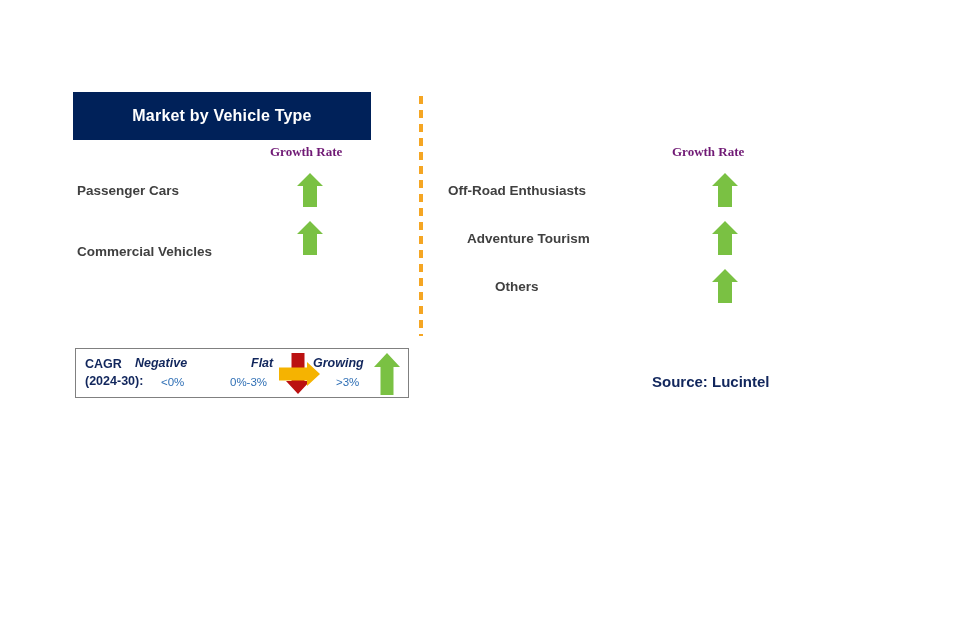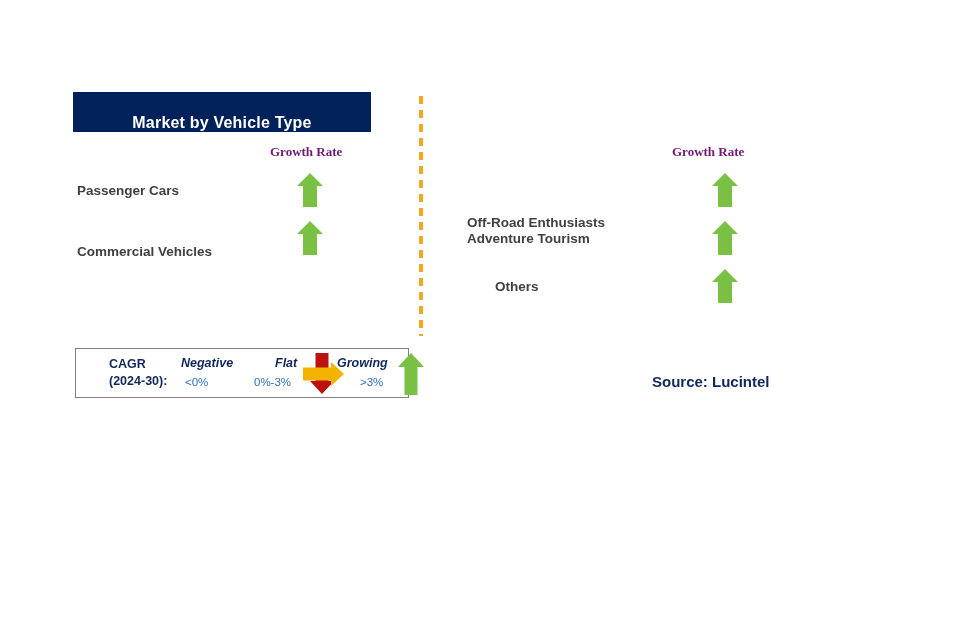--- a/index.html
+++ b/index.html
@@ -23,21 +23,21 @@
     position: absolute;
     background: #002159;
     color: #ffffff;
     font-weight: bold;
     font-size: 16px;
     display: flex;
     align-items: center;
     justify-content: center;
     letter-spacing: 0.2px;
   }
-  #header-left  { left: 73px;  top: 92px; width: 298px; height: 40px; align-items: flex-end; }
+  #header-left  { left: 73px;  top: 92px; width: 298px; height: 48px; }
   #header-right { left: 463px; top: 92px; width: 302px; height: 40px; }
 
   
   .growth-rate-label {
     position: absolute;
     font-size: 13px;
     font-weight: bold;
     color: #701a75;
     white-space: nowrap;
     font-family: Liberation Serif, serif;
@@ -80,21 +80,20 @@
   
   #legend {
     position: absolute;
     left: 75px;
     top: 348px;
     width: 334px;
     height: 50px;
     border: 1.5px solid #808080;
     background: #ffffff;
     box-sizing: border-box;
-    padding-left: 24px;
   }
   #legend-inner {
     position: relative;
     width: 100%;
     height: 100%;
   }
   .legend-cagr {
     position: absolute;
     left: 9px;
     top: 7px;
@@ -111,21 +110,21 @@
     font-style: italic;
     color: #11265c;
     white-space: nowrap;
   }
   .legend-range {
     position: absolute;
     font-size: 11.5px;
     color: #2f6fb5;
     white-space: nowrap;
   }
-  #legend-term-negative  { left: 81px;  top: 7px; text-align: center; }
+  #legend-term-negative  { left: 59px;  top: 7px; text-align: center; }
   #legend-range-negative { left: 85px;  top: 27px; }
   #legend-term-flat      { left: 175px; top: 7px; }
   #legend-range-flat     { left: 154px; top: 27px; }
   #legend-term-growing   { left: 237px; top: 7px; }
   #legend-range-growing  { left: 260px; top: 27px; }
 
   #legend-arrow-down  { position: absolute; left: 209px; top: 2px; }
   #legend-arrow-right { position: absolute; left: 201px; top: 12px; }
   #legend-arrow-up    { position: absolute; left: 297px; top: 3px; }
 
@@ -163,21 +162,21 @@
     <svg width="28" height="36" viewBox="0 0 28 36">
       <path d="M14 1 L27 14 L21 14 L21 35 L7 35 L7 14 L1 14 Z" fill="#7ac143"></path>
     </svg>
   </span>
 
   <div id="divider"></div>
 
 
   <div class="growth-rate-label" id="growth-right">Growth Rate</div>
 
-  <div class="row-label" style="left:467px; top:183px;margin-top:32px;">Off-Road Enthusiasts</div>
+  <div class="row-label" style="left:448px; top:183px;">Off-Road Enthusiasts</div>
   <span class="arrow" style="left:711px; top:172px;">
     <svg width="28" height="36" viewBox="0 0 28 36">
       <path d="M14 1 L27 14 L21 14 L21 35 L7 35 L7 14 L1 14 Z" fill="#7ac143"></path>
     </svg>
   </span>
 
   <div class="row-label" style="left:467px; top:231px;">Adventure Tourism</div>
   <span class="arrow" style="left:711px; top:220px;">
     <svg width="28" height="36" viewBox="0 0 28 36">
       <path d="M14 1 L27 14 L21 14 L21 35 L7 35 L7 14 L1 14 Z" fill="#7ac143"></path>

